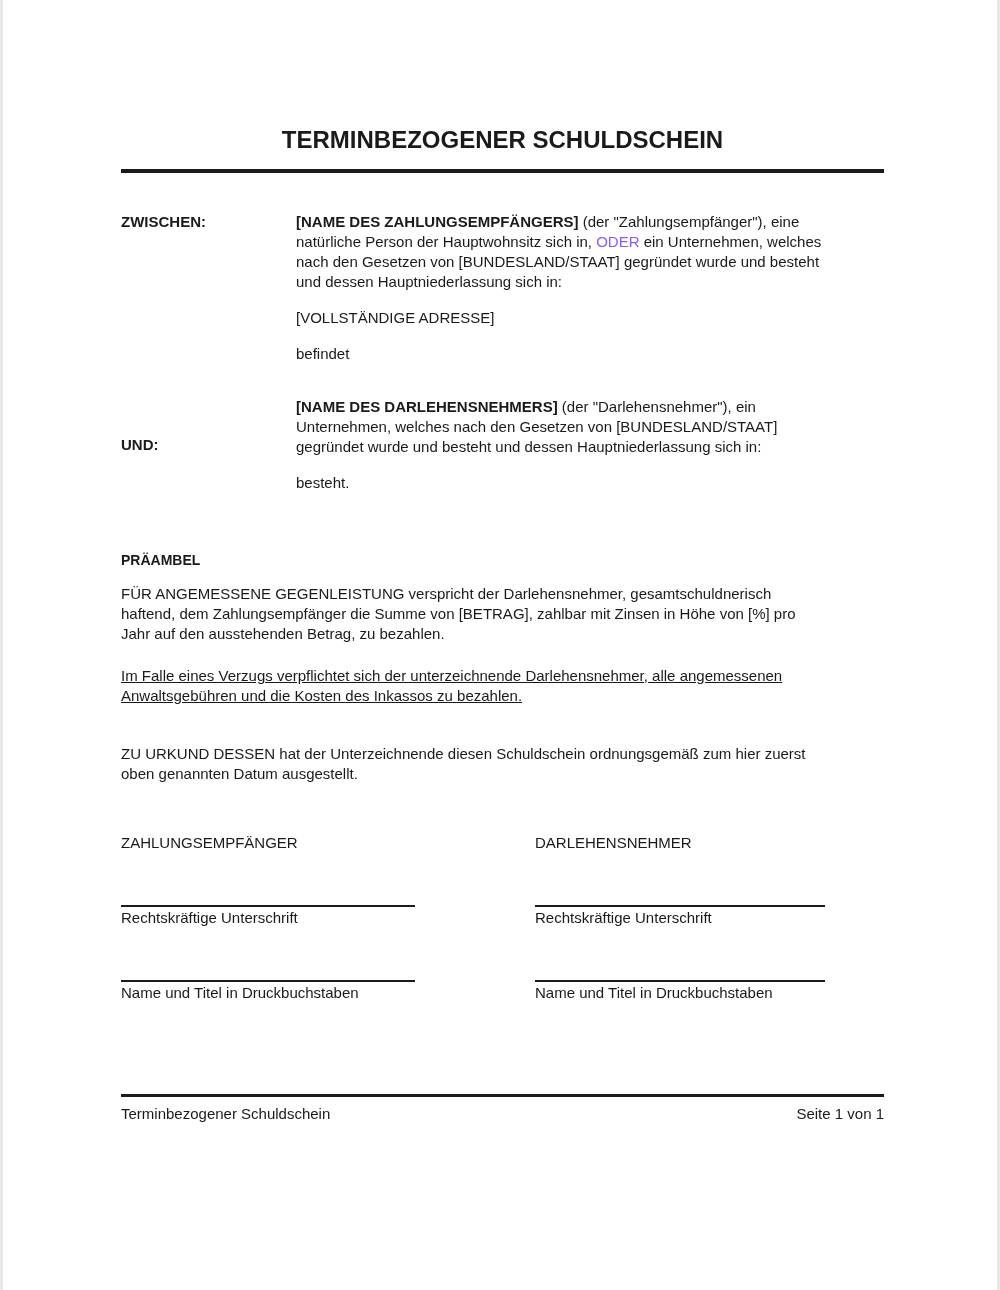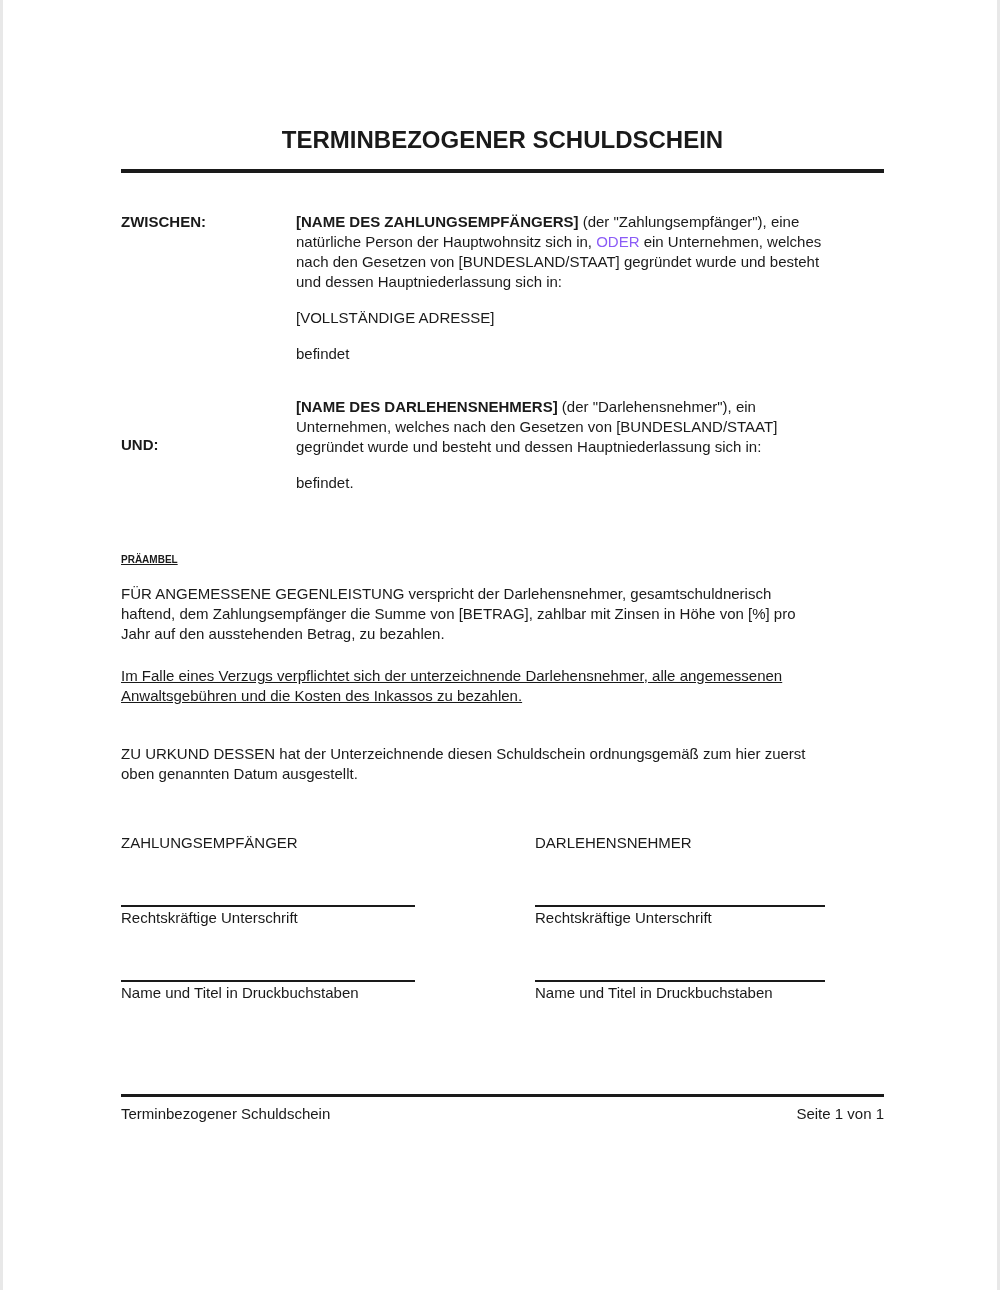--- a/index.html
+++ b/index.html
@@ -85,25 +85,25 @@
         <p class="closing">befindet</p>
       </div>
     </div>
 
     <div class="party-row und">
       <div class="party-label">UND:</div>
       <div class="party-content">
         <p class="pre"><span class="b">[NAME DES DARLEHENSNEHMERS]</span><span> (der "Darlehensnehmer"), ein
 Unternehmen, welches nach den Gesetzen von [BUNDESLAND/STAAT]
 gegründet wurde und besteht und dessen Hauptniederlassung sich in:</span></p>
-        <p class="closing">befindet.</p>
+        <p class="closing">besteht.</p>
       </div>
     </div>
 
-    <h2 class="praeambel-heading" style="font-size:10px;text-decoration:underline;">PRÄAMBEL</h2>
+    <h2 class="praeambel-heading" style="font-size:14px;">PRÄAMBEL</h2>
     <p class="p0 pre">FÜR ANGEMESSENE GEGENLEISTUNG verspricht der Darlehensnehmer, gesamtschuldnerisch
 haftend, dem Zahlungsempfänger die Summe von [BETRAG], zahlbar mit Zinsen in Höhe von [%] pro
 Jahr auf den ausstehenden Betrag, zu bezahlen.</p>
     <p class="p2 pre">Im Falle eines Verzugs verpflichtet sich der unterzeichnende Darlehensnehmer, alle angemessenen
 Anwaltsgebühren und die Kosten des Inkassos zu bezahlen.</p>
 
     <p class="attestation pre">ZU URKUND DESSEN hat der Unterzeichnende diesen Schuldschein ordnungsgemäß zum hier zuerst
 oben genannten Datum ausgestellt.</p>
 
     <div class="sig-section">

